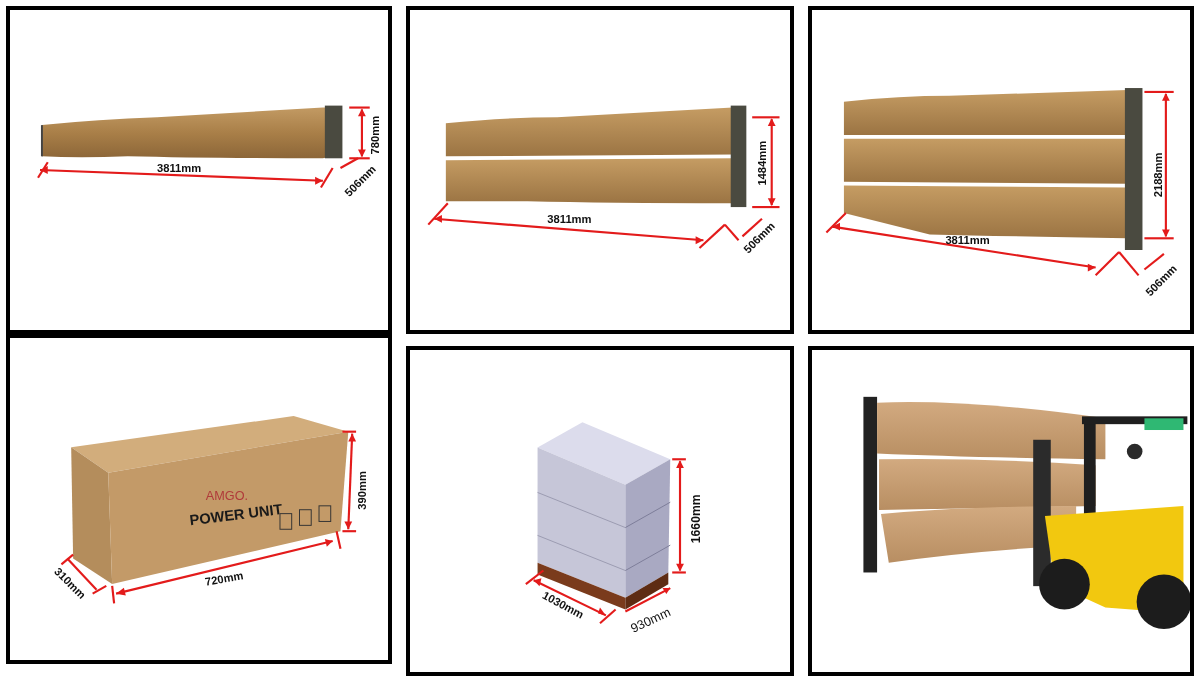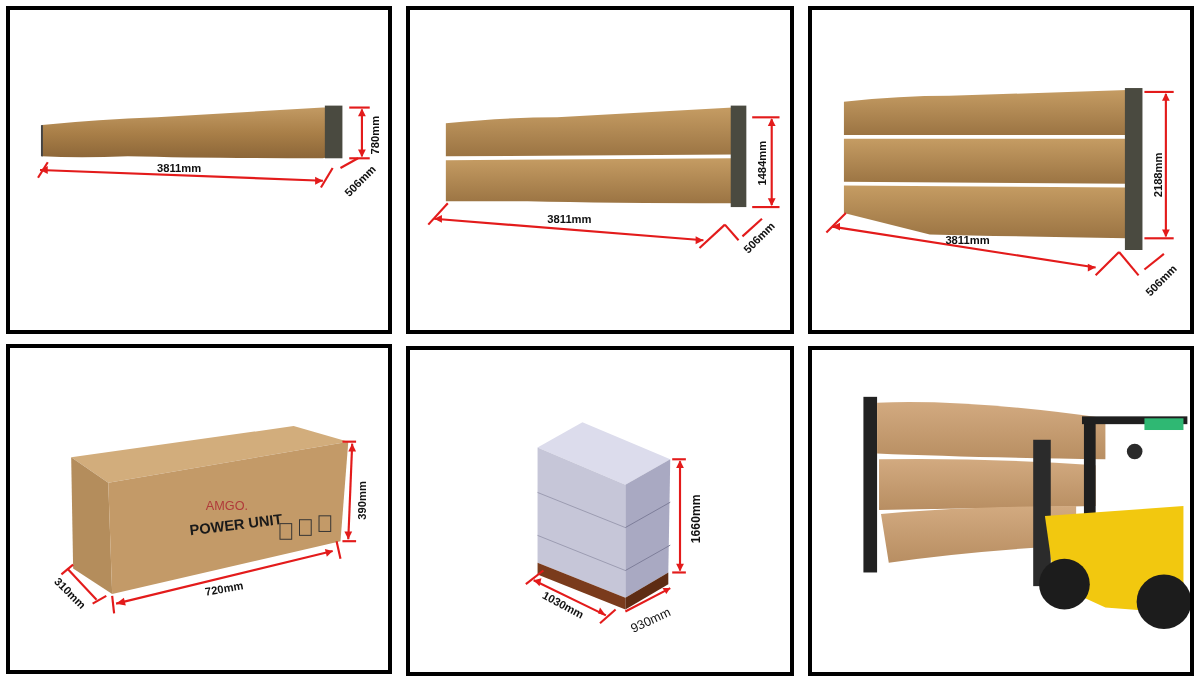--- a/index.html
+++ b/index.html
@@ -98,21 +98,21 @@
     <line class="red" x1="340" y1="234" x2="370" y2="234"></line>
     <line class="red" x1="362" y1="86" x2="362" y2="232"></line>
     <polygon class="redfill" points="362,85 358,93 366,93"></polygon>
     <polygon class="redfill" points="362,233 358,225 366,225"></polygon>
     <text class="dim" transform="translate(358,192) rotate(-90)">2188mm</text>
     <line class="red" x1="340" y1="266" x2="360" y2="250"></line>
     <text class="dim" transform="translate(346,294) rotate(-45)">506mm</text>
   </svg>
 </div>
 
-<div class="panel" style="left:6px;top:344px;width:386px;height:330px;">
+<div class="panel" style="left:6px;top:334px;width:386px;height:330px;">
   <svg viewBox="0 0 386 330">
     <polygon points="62,112 290,80 346,96 100,138" fill="#d2ad7c"></polygon>
     <polygon points="62,112 100,138 104,252 64,226" fill="#b48d5c"></polygon>
     <polygon points="100,138 346,96 338,198 104,252" fill="#c39a68"></polygon>
     <text x="200" y="166" font-family="Liberation Sans, sans-serif" font-size="13" fill="#b03a3a">AMGO.</text>
     <text transform="translate(184,192) rotate(-7)" font-family="Liberation Sans, sans-serif" font-weight="bold" font-size="15" fill="#1a1a1a">POWER UNIT</text>
     <rect x="276" y="180" width="12" height="16" fill="none" stroke="#333" stroke-width="1"></rect>
     <rect x="296" y="176" width="12" height="16" fill="none" stroke="#333" stroke-width="1"></rect>
     <rect x="316" y="172" width="12" height="16" fill="none" stroke="#333" stroke-width="1"></rect>
     <line class="red" x1="108" y1="262" x2="330" y2="208"></line>

